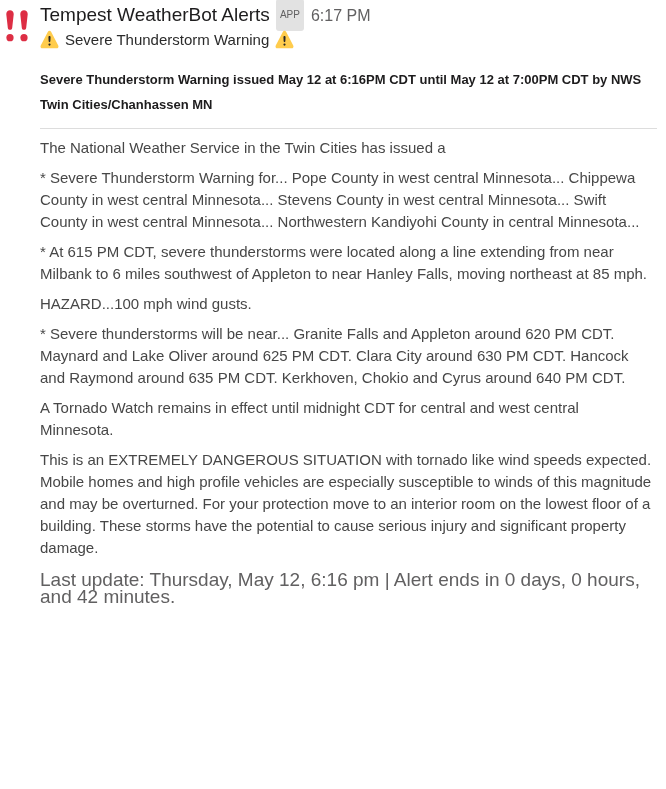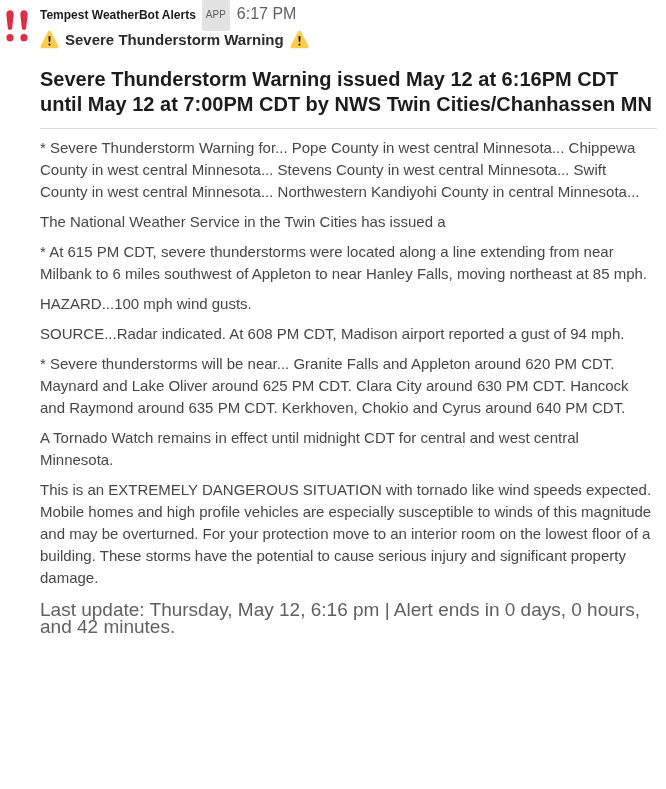--- a/index.html
+++ b/index.html
@@ -7,34 +7,34 @@
     width:666px; height:789px; overflow:hidden;
     font-family:"Liberation Sans", sans-serif;
     -webkit-font-smoothing:antialiased;
   }
   .message { display:flex; padding:5px 8px 0 3px; }
   .avatar-col { flex:none; width:37px; padding-top:2px; }
   .avatar { width:28px; height:38px; display:block; }
   .content { width:617px; }
 
   .header-line { display:flex; align-items:baseline; height:20px; }
-  .username { font-size:12px; font-weight:bold; color:var(--text-dark); line-height:20px; }
+  .username { font-size:19px; font-weight:normal; color:var(--text-dark); line-height:20px; }
   .app-badge {
     background:var(--badge-bg); color:var(--text-muted);
     font-size:10px; line-height:12px; padding:10px 4px; border-radius:3px;
     margin-left:6px; flex:none; align-self:center;
   }
   .timestamp { font-size:16px; color:var(--text-muted); margin-left:7px; }
 
-  .alert-line { display:flex; align-items:center; margin-top:3px; height:22px;font-weight:bold; }
+  .alert-line { display:flex; align-items:center; margin-top:3px; height:22px; }
   .alert-line .summary { font-size:15px; color:#2b2b2b; margin:0 6px; }
   .warn-icon { width:19px; height:19px; display:block; }
 
   .alert-title {
-    font-size:20px; font-weight:bold; color:var(--text-dark);
+    font-size:13px; font-weight:bold; color:var(--text-dark);
     line-height:25px; margin:17px 0 0 0;
   }
   .divider { border:none; border-top:1px solid var(--divider); margin:11px 0 0 0; width:617px; }
 
   .body-text p {
     font-size:15px; line-height:22px; color:var(--text-body);
     margin:8px 0 0 0; width:612px;
   }
   .alert-footer {
     font-size:19px; line-height:17px; color:var(--text-muted);
@@ -75,25 +75,24 @@
         <path style="fill:var(--warning-yellow)" d="M34.573 29.2 21.005 3.49c-1.34-2.54-4.67-2.54-6.01 0L1.427 29.2c-1.31 2.48.33 5.55 3.005 5.55h27.136c2.675 0 4.315-3.07 3.005-5.55z"></path>
         <path style="fill:var(--warning-glyph)" d="M18 11.2c1.15 0 2.05.95 2 2.1l-.35 8.2c-.04.9-.77 1.6-1.65 1.6s-1.61-.7-1.65-1.6l-.35-8.2c-.05-1.15.85-2.1 2-2.1zm0 25.5a2.1 2.1 0 1 1 0 4.2 2.1 2.1 0 0 1 0-4.2z M18 25.5a2.1 2.1 0 1 1 0 4.2 2.1 2.1 0 0 1 0-4.2z"></path>
       </svg>
     </div>
 
     <h1 class="alert-title">Severe Thunderstorm Warning issued May 12 at 6:16PM CDT until May 12 at 7:00PM CDT by NWS Twin Cities/Chanhassen MN</h1>
 
     <hr class="divider">
 
     <div class="body-text">
+      <p>The National Weather Service in the Twin Cities has issued a</p>
       <p>* Severe Thunderstorm Warning for... Pope County in west central Minnesota... Chippewa County in west central Minnesota... Stevens County in west central Minnesota... Swift County in west central Minnesota... Northwestern Kandiyohi County in central Minnesota...</p>
-      <p>The National Weather Service in the Twin Cities has issued a</p>
       <p>* At 615 PM CDT, severe thunderstorms were located along a line extending from near Milbank to 6 miles southwest of Appleton to near Hanley Falls, moving northeast at 85 mph.</p>
       <p>HAZARD...100 mph wind gusts.</p>
-      <p>SOURCE...Radar indicated. At 608 PM CDT, Madison airport reported a gust of 94 mph.</p>
       <p>* Severe thunderstorms will be near... Granite Falls and Appleton around 620 PM CDT. Maynard and Lake Oliver around 625 PM CDT. Clara City around 630 PM CDT. Hancock and Raymond around 635 PM CDT. Kerkhoven, Chokio and Cyrus around 640 PM CDT.</p>
       <p>A Tornado Watch remains in effect until midnight CDT for central and west central Minnesota.</p>
       <p>This is an EXTREMELY DANGEROUS SITUATION with tornado like wind speeds expected. Mobile homes and high profile vehicles are especially susceptible to winds of this magnitude and may be overturned. For your protection move to an interior room on the lowest floor of a building. These storms have the potential to cause serious injury and significant property damage.</p>
     </div>
 
     <div class="alert-footer">Last update: Thursday, May 12, 6:16 pm | Alert ends in 0 days, 0 hours, and 42 minutes.</div>
 
   </div>
 </div>
 

